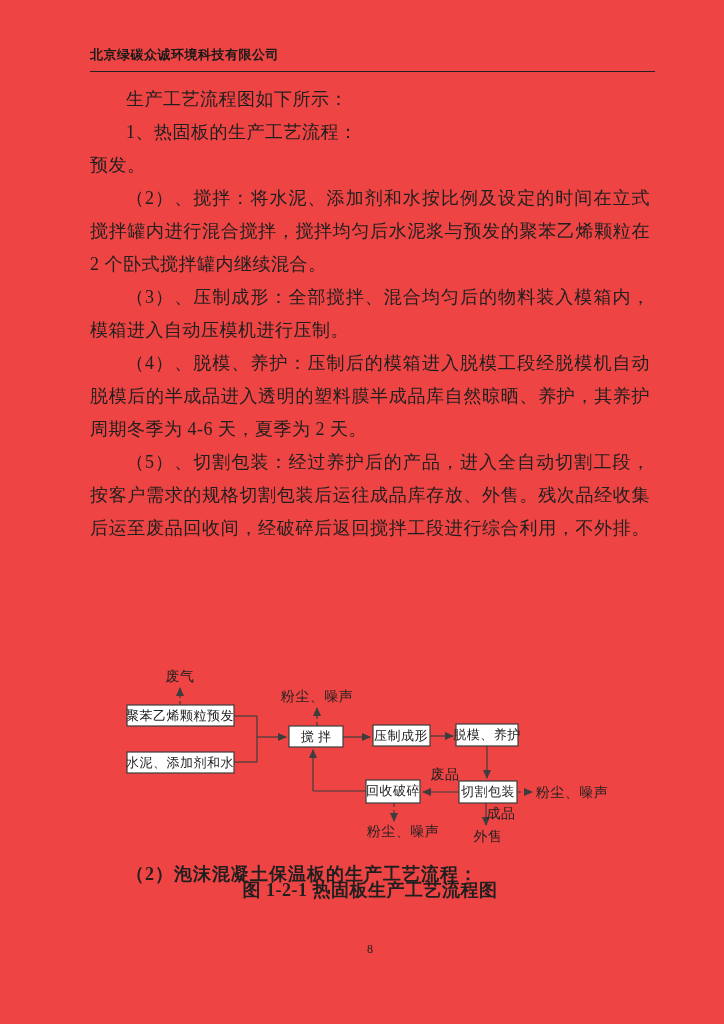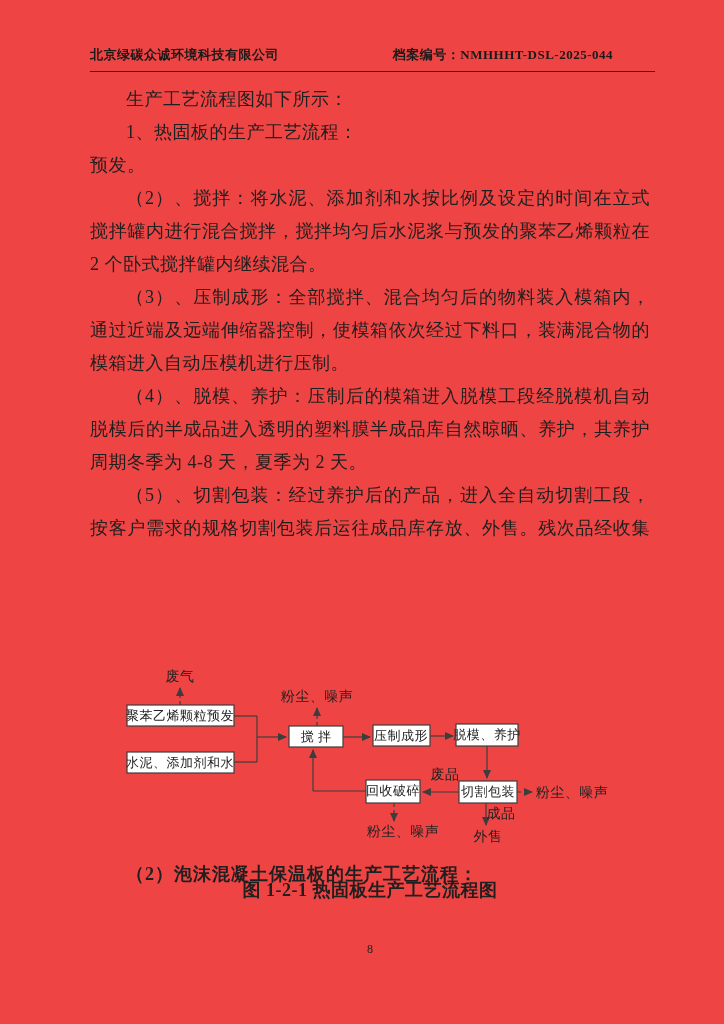--- a/index.html
+++ b/index.html
@@ -59,40 +59,37 @@
     font-size:12px;line-height:16px;text-align:center;color:#222;
   }
 </style>
 </head>
 <body>
 
 <div class="page">
 
   <div class="hdr">
     <span>北京绿碳众诚环境科技有限公司</span>
-    <span class="right">
-      <span>档案编号：</span><span>NMHHHT-DSL-2025-044</span>
-    </span>
   </div>
 
   <div class="content">
     <div class="line indent">生产工艺流程图如下所示：</div>
     <div class="line indent">1、热固板的生产工艺流程：</div>
     <div class="line">预发。</div>
     <div class="line indent fill">（2）、搅拌：将水泥、添加剂和水按比例及设定的时间在立式</div>
     <div class="line fill">搅拌罐内进行混合搅拌，搅拌均匀后水泥浆与预发的聚苯乙烯颗粒在</div>
     <div class="line">2 个卧式搅拌罐内继续混合。</div>
     <div class="line indent fill">（3）、压制成形：全部搅拌、混合均匀后的物料装入模箱内，</div>
-    <div class="line fill">通过近端及远端伸缩器控制，使模箱依次经过下料口，装满混合物的</div>
     <div class="line">模箱进入自动压模机进行压制。</div>
     <div class="line indent fill">（4）、脱模、养护：压制后的模箱进入脱模工段经脱模机自动</div>
     <div class="line fill">脱模后的半成品进入透明的塑料膜半成品库自然晾晒、养护，其养护</div>
-    <div class="line">周期冬季为 4-8 天，夏季为 2 天。</div>
+    <div class="line">周期冬季为 4-6 天，夏季为 2 天。</div>
     <div class="line indent fill">（5）、切割包装：经过养护后的产品，进入全自动切割工段，</div>
     <div class="line fill">按客户需求的规格切割包装后运往成品库存放、外售。残次品经收集</div>
+    <div class="line fill">后运至废品回收间，经破碎后返回搅拌工段进行综合利用，不外排。</div>
   </div>
 
   <div class="figure">
     <svg width="724" height="195" viewBox="0 0 724 195">
       <defs>
         <marker id="arr" markerUnits="userSpaceOnUse" markerWidth="9" markerHeight="8" refX="8" refY="4" orient="auto">
           <path d="M0,0 L9,4 L0,8 Z" fill="#3d3d3d"></path>
         </marker>
       </defs>
 

